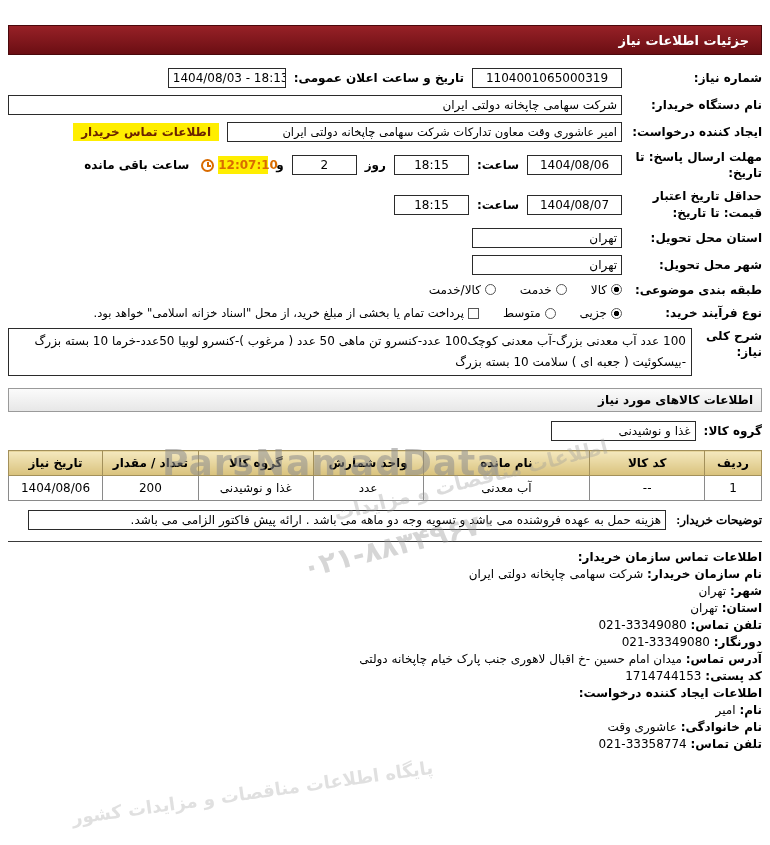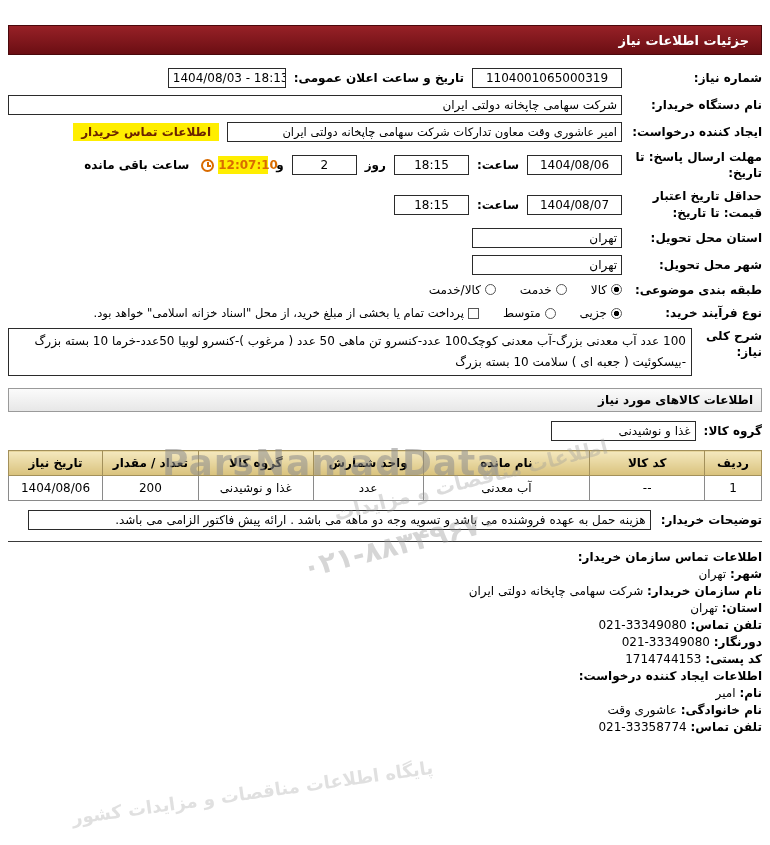--- a/index.html
+++ b/index.html
@@ -90,21 +90,21 @@
     background:linear-gradient(#f4e8be,#d9c27c);
     border:1px solid #a3905a; font-weight:bold;
     height:25px; text-align:center; padding:0 2px;
   }
   table.goods td {
     border:1px solid #8a8a8a; background:#fff;
     height:25px; text-align:center; padding:0 2px;
   }
 
   .notes-row { display:flex; align-items:center; margin-top:9px; }
-  .notes-lbl { font-weight:bold; white-space:nowrap; margin-left:10px; }
+  .notes-lbl { font-weight:bold; white-space:nowrap; margin-left:10px;font-family:Liberation Serif, serif; }
   .notes-box { flex:1; margin-left:20px; }
 
   .rule { border-top:1px solid #3a3a3a; margin:11px 0 7px 0; }
 
   .contact { line-height:17px; }
   .cline { }
   .cl-lbl { font-weight:bold; }
   .sect-title { font-weight:bold; }
 
   .wm { position:absolute; pointer-events:none; z-index:10; }
@@ -275,38 +275,42 @@
     <span class="notes-lbl">توضیحات خریدار:</span>
     <div class="box rt notes-box">هزینه حمل به عهده فروشنده می باشد و تسویه وجه دو ماهه می باشد . ارائه پیش فاکتور الزامی می باشد.</div>
   </div>
 
   <div class="rule"></div>
 
   <div class="contact">
     <div class="cline sect-title">اطلاعات تماس سازمان خریدار:</div>
 
     <div class="cline">
+      <span class="cl-lbl">نام سازمان خریدار:</span>
+      <span>شرکت سهامی چاپخانه دولتی ایران</span>
+    </div>
+    <div class="cline">
       <span class="cl-lbl">شهر:</span>
       <span>تهران</span>
     </div>
     <div class="cline">
-      <span class="cl-lbl">نام سازمان خریدار:</span>
-      <span>شرکت سهامی چاپخانه دولتی ایران</span>
-    </div>
-    <div class="cline">
       <span class="cl-lbl">استان:</span>
       <span>تهران</span>
     </div>
     <div class="cline">
       <span class="cl-lbl">تلفن تماس:</span>
       <span class="ltr">021-33349080</span>
     </div>
     <div class="cline">
       <span class="cl-lbl">دورنگار:</span>
       <span class="ltr">021-33349080</span>
+    </div>
+    <div class="cline">
+      <span class="cl-lbl">آدرس تماس:</span>
+      <span>میدان امام حسین -خ اقبال لاهوری جنب پارک خیام چاپخانه دولتی</span>
     </div>
     <div class="cline">
       <span class="cl-lbl">کد پستی:</span>
       <span class="ltr">1714744153</span>
     </div>
 
     <div class="cline sect-title">اطلاعات ایجاد کننده درخواست:</div>
 
     <div class="cline">
       <span class="cl-lbl">نام:</span>

